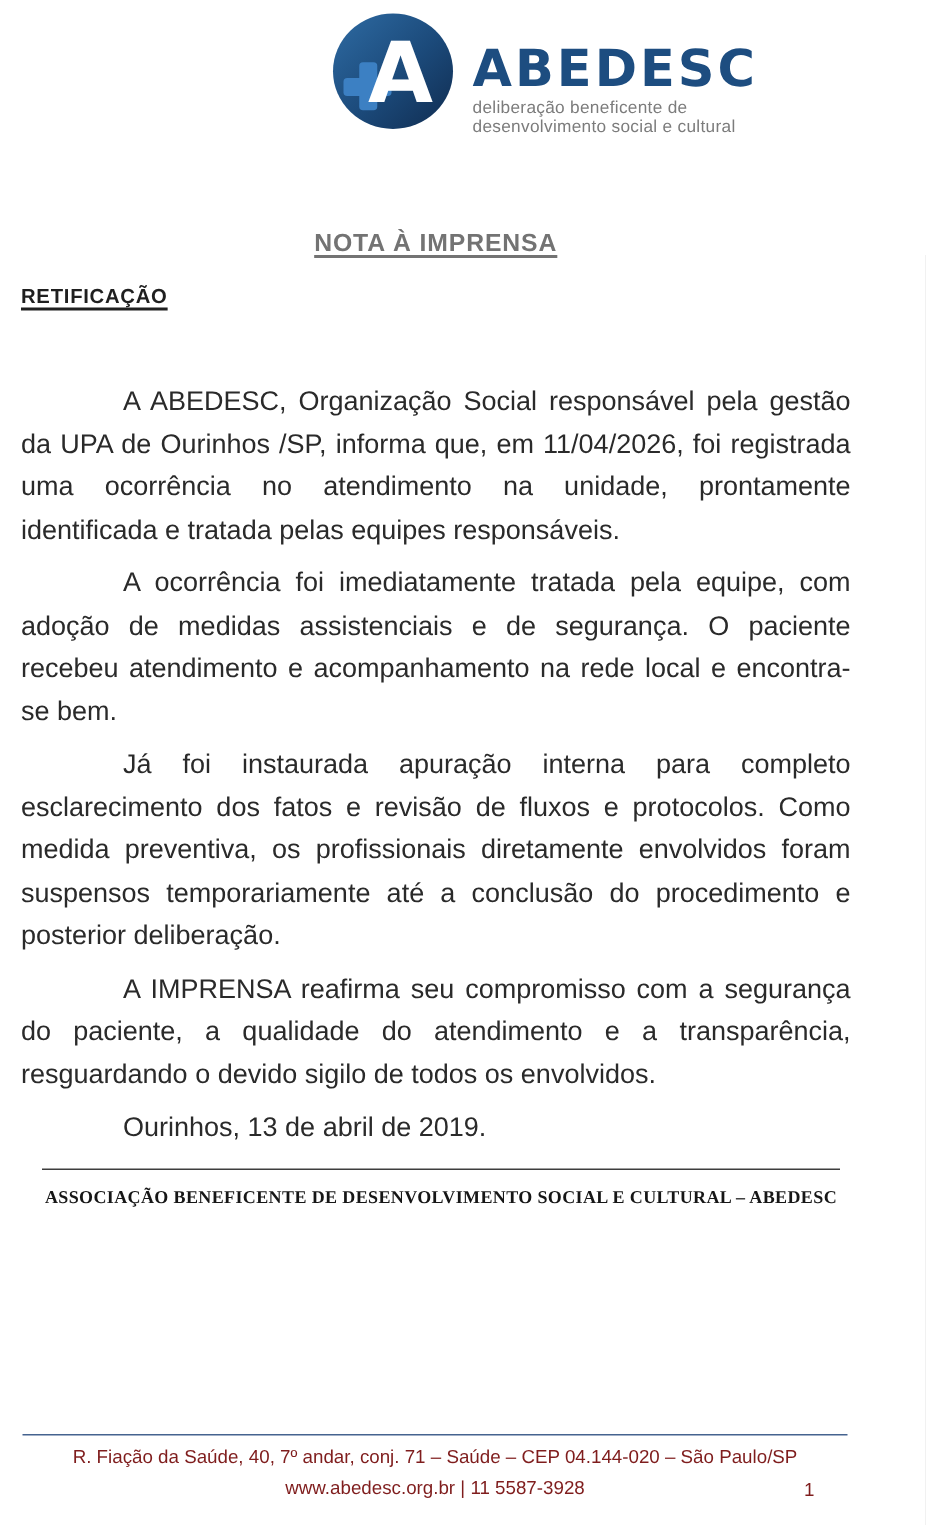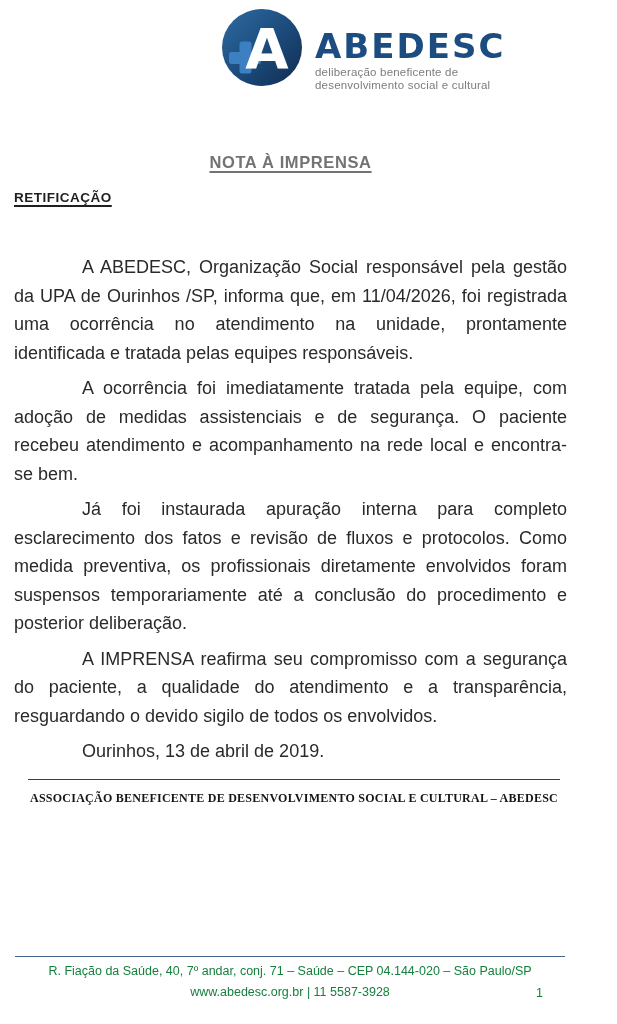--- a/index.html
+++ b/index.html
@@ -107,21 +107,21 @@
   }
 
   
   .footer {
     position: absolute;
     left: 15px;
     top: 956px;
     width: 550px;
     border-top: 1.5px solid #45638f;
     padding-top: 4px;
-    color: #15803d;
+    color: #7f1d1d;
     font-size: 12.5px;
     line-height: 21px;
     text-align: center;
   }
   .footer .page-number {
     position: absolute;
     right: 22px;
     top: 26px;
     font-size: 12.5px;
   }

